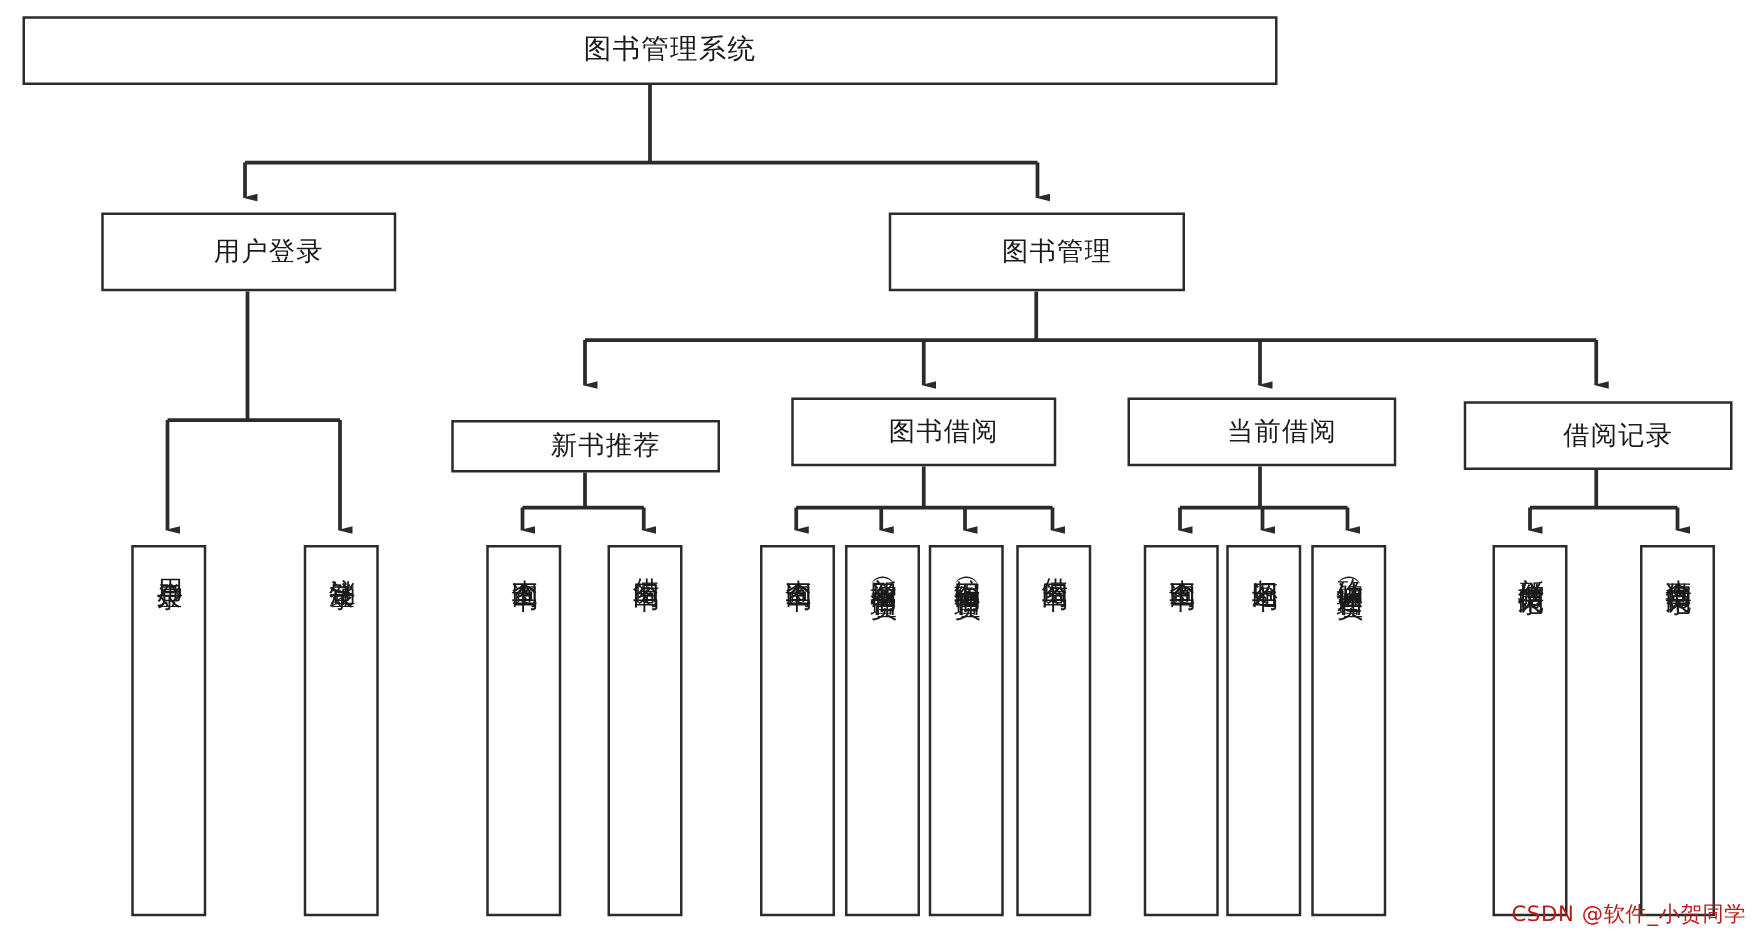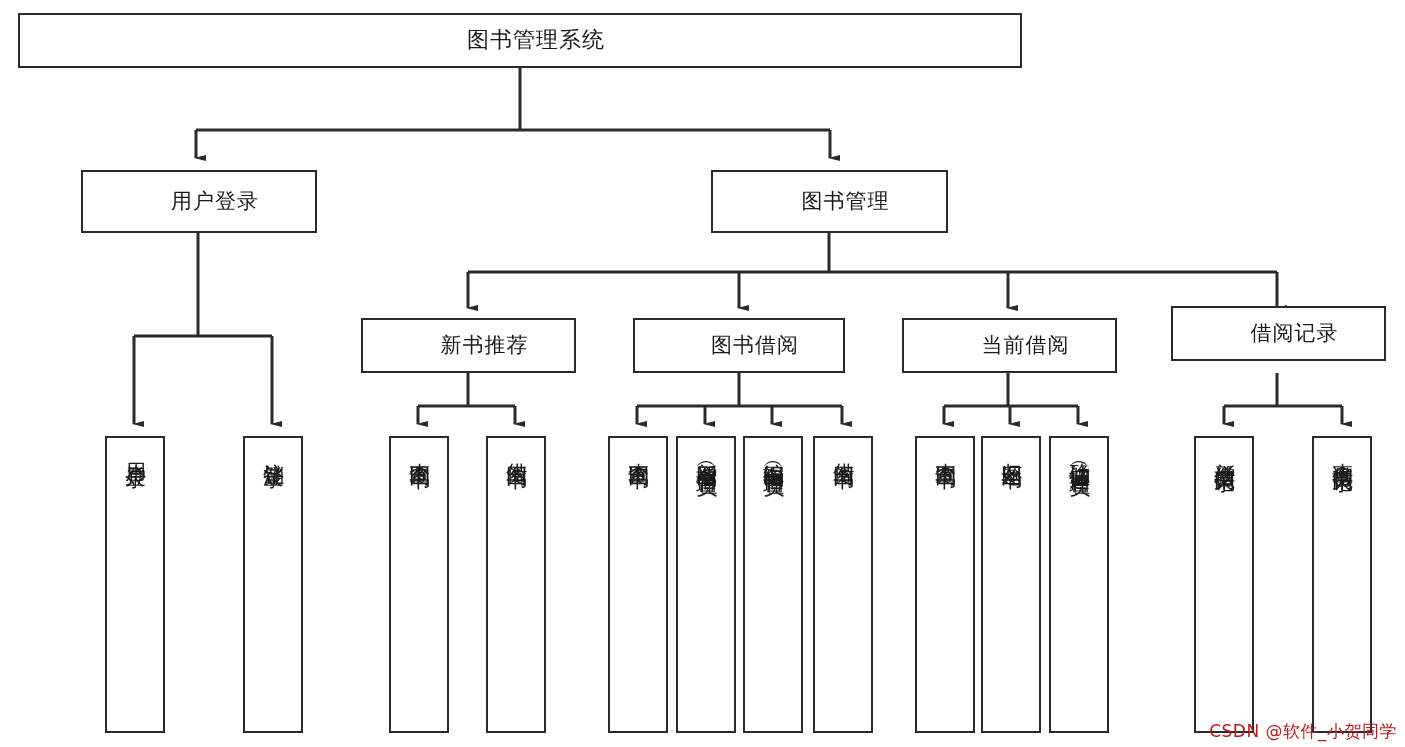--- a/index.html
+++ b/index.html
@@ -130,30 +130,30 @@
     <span>图书管理系统</span>
   </div>
 
   <div class="node h" style="left:81px; top:170px; width:236px; height:63px;">
     <span>用户登录</span>
   </div>
   <div class="node h" style="left:711px; top:170px; width:237px; height:63px;text-align:center;">
     <span>图书管理</span>
   </div>
 
-  <div class="node h" style="left:361px; top:318px; width:215px; height:55px;">
+  <div class="node h" style="left:361px; top:336px; width:215px; height:42px;">
     <span>新书推荐</span>
   </div>
   <div class="node h" style="left:633px; top:318px; width:212px; height:55px;">
     <span>图书借阅</span>
   </div>
   <div class="node h" style="left:902px; top:318px; width:215px; height:55px;">
     <span>当前借阅</span>
   </div>
-  <div class="node h" style="left:1171px; top:306px; width:215px; height:55px;justify-content:center;">
+  <div class="node h" style="left:1171px; top:321px; width:215px; height:55px;justify-content:center;">
     <span>借阅记录</span>
   </div>
 
   <div class="node v" style="left:105px; top:436px; width:60px; height:297px;">
     <span class="vtext">用户登录</span>
   </div>
   <div class="node v" style="left:243px; top:436px; width:60px; height:297px;">
     <span class="vtext">注销登录</span>
   </div>
 

